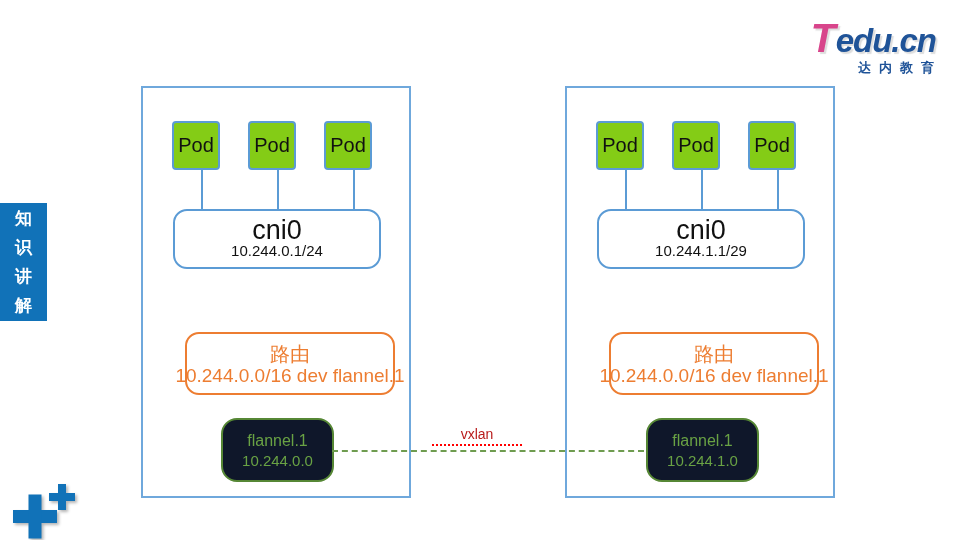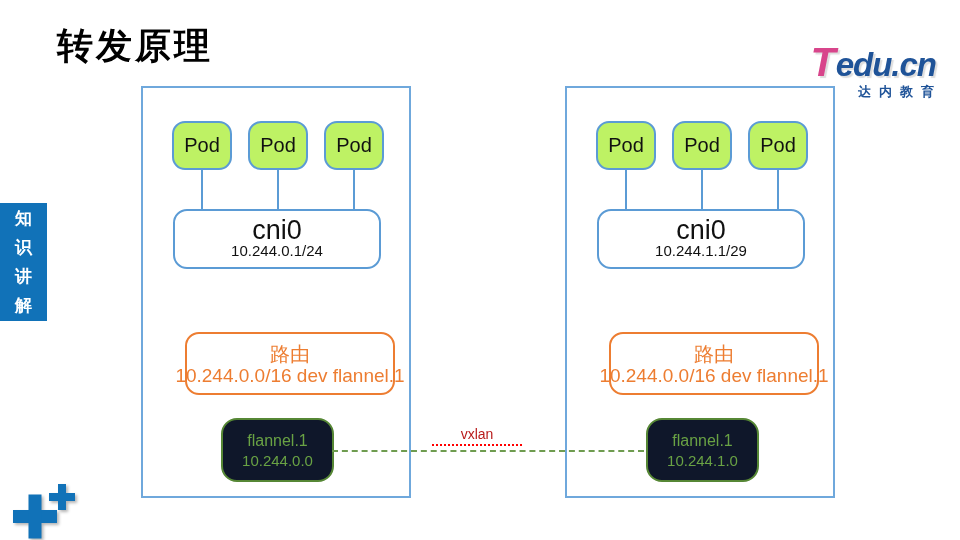--- a/index.html
+++ b/index.html
@@ -14,21 +14,21 @@
   }
 
   
   .page-title {
     position: absolute; left: 57px; top: 22px;
     font-size: 36px; font-weight: 800; color: #000;
     letter-spacing: 3px;
   }
 
   
-  .logo { position: absolute; right: 24px; top: 18px; text-align: right; margin-top: 24px; }
+  .logo { position: absolute; right: 24px; top: 18px; text-align: right; }
   .logo .brand {
     font-weight: bold; font-style: italic; line-height: 1;
     text-shadow: 2px 2px 1px rgba(120,120,120,0.25);
     white-space: nowrap;
   }
   .logo .brand-t { color: #d8458b; font-size: 41px; }
   .logo .brand-rest { color: #1f5398; font-size: 33px; letter-spacing: -1px; }
   .logo .brand-sub {
     color: #1f5398; font-size: 13px; font-weight: bold;
     letter-spacing: 8px; margin-top: 0px; margin-right: -6px;
@@ -50,22 +50,22 @@
 
   
   .node {
     position: absolute; top: 86px; width: 270px; height: 412px;
     border: 2px solid #6fa8dc; background: #fff;
   }
   .node.left  { left: 141px; }
   .node.right { left: 565px; }
 
   .pod {
-    position: absolute; top: 33px; width: 60px; height: 49px;
-    border: 2px solid #5b9bd5; border-radius: 13px; background: #bef264;
+    position: absolute; top: 33px; width: 48px; height: 49px;
+    border: 2px solid #5b9bd5; border-radius: 4px; background: #84cc16;
     display: flex; align-items: center; justify-content: center;
     font-size: 20px; color: #111;
   }
   .pod.p1 { left: 29px; }
   .pod.p2 { left: 105px; }
   .pod.p3 { left: 181px; }
 
   .vline {
     position: absolute; top: 82px; height: 41px; width: 2px;
     background: #5b9bd5;
@@ -123,21 +123,20 @@
   .plus-logo {
     position: absolute; left: 6px; top: 482px;
     filter: drop-shadow(2px 2px 1.5px rgba(90,90,90,0.45));
   }
 </style>
 </head>
 <body>
 
 <div class="stage">
 
-  <div class="page-title">转发原理</div>
 
   <div class="logo">
     <div class="brand">
       <span class="brand-t">T</span><span class="brand-rest">edu.cn</span>
     </div>
     <div class="brand-sub">达内教育</div>
   </div>
 
   <div class="sidebar">
     <span>知</span>

